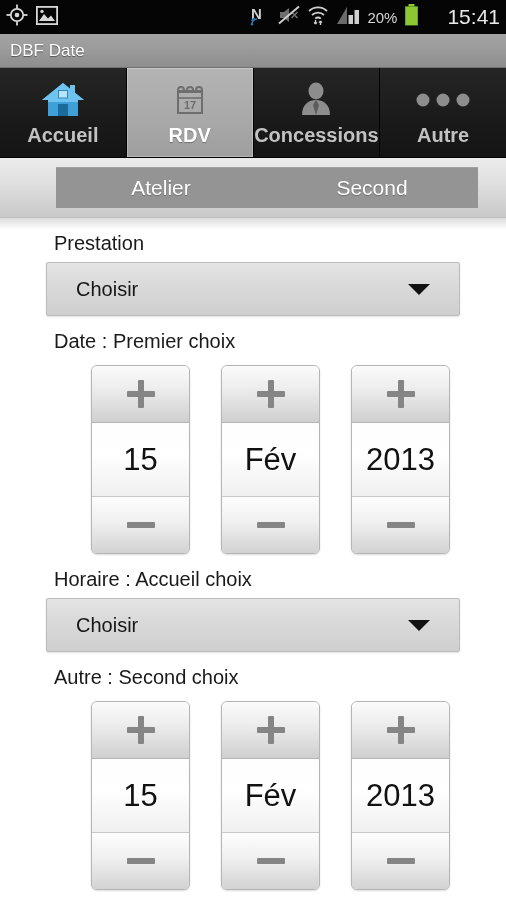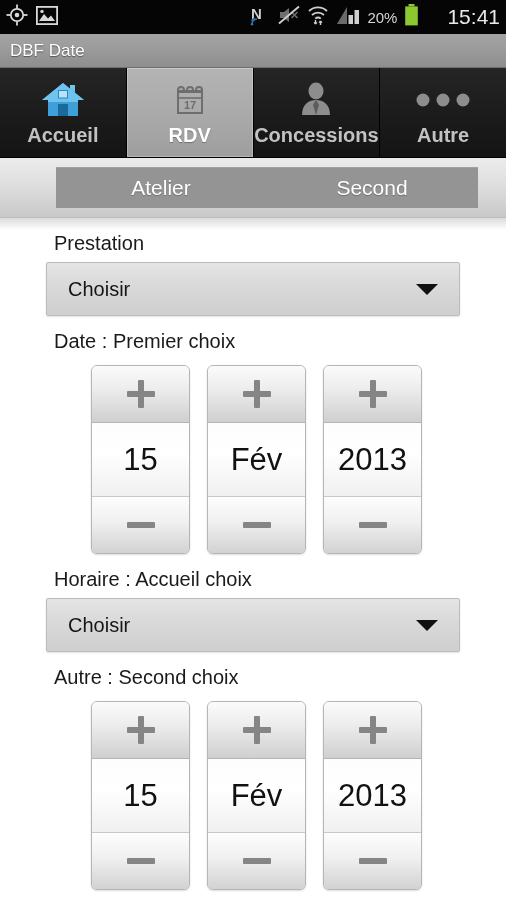--- a/index.html
+++ b/index.html
@@ -113,35 +113,35 @@
     border-radius:17px;
   }
 
   .select-box {
     margin:0 auto 0 46px;
     width:414px; height:54px;
     background:linear-gradient(180deg,#e4e4e4 0%,#d9d9d9 45%,#cfcfcf 100%);
     border:1px solid #bcbcbc;
     border-radius:2px;
     display:flex; align-items:center;
-    padding:0 21px;
+    padding:0 29px;
     box-shadow:0 1px 2px rgba(0,0,0,.12);
   }
   .select-value { font-size:20px; color:#161616; }
   .select-arrow {
     margin-left:auto;
     width:0; height:0;
     border-left:11px solid transparent;
     border-right:11px solid transparent;
     border-top:11px solid #111;
   }
 
   
   .stepper-row {
-    display:flex; gap:17px;
+    display:flex; gap:31px;
     padding-left:91px;
     margin-top:5px;
   }
   .stepper {
     width:99px;
     border:1px solid #b5b5b5;
     border-radius:6px;
     overflow:hidden;
     background:#f3f3f3;
     box-shadow:0 1px 2px rgba(0,0,0,.14);

